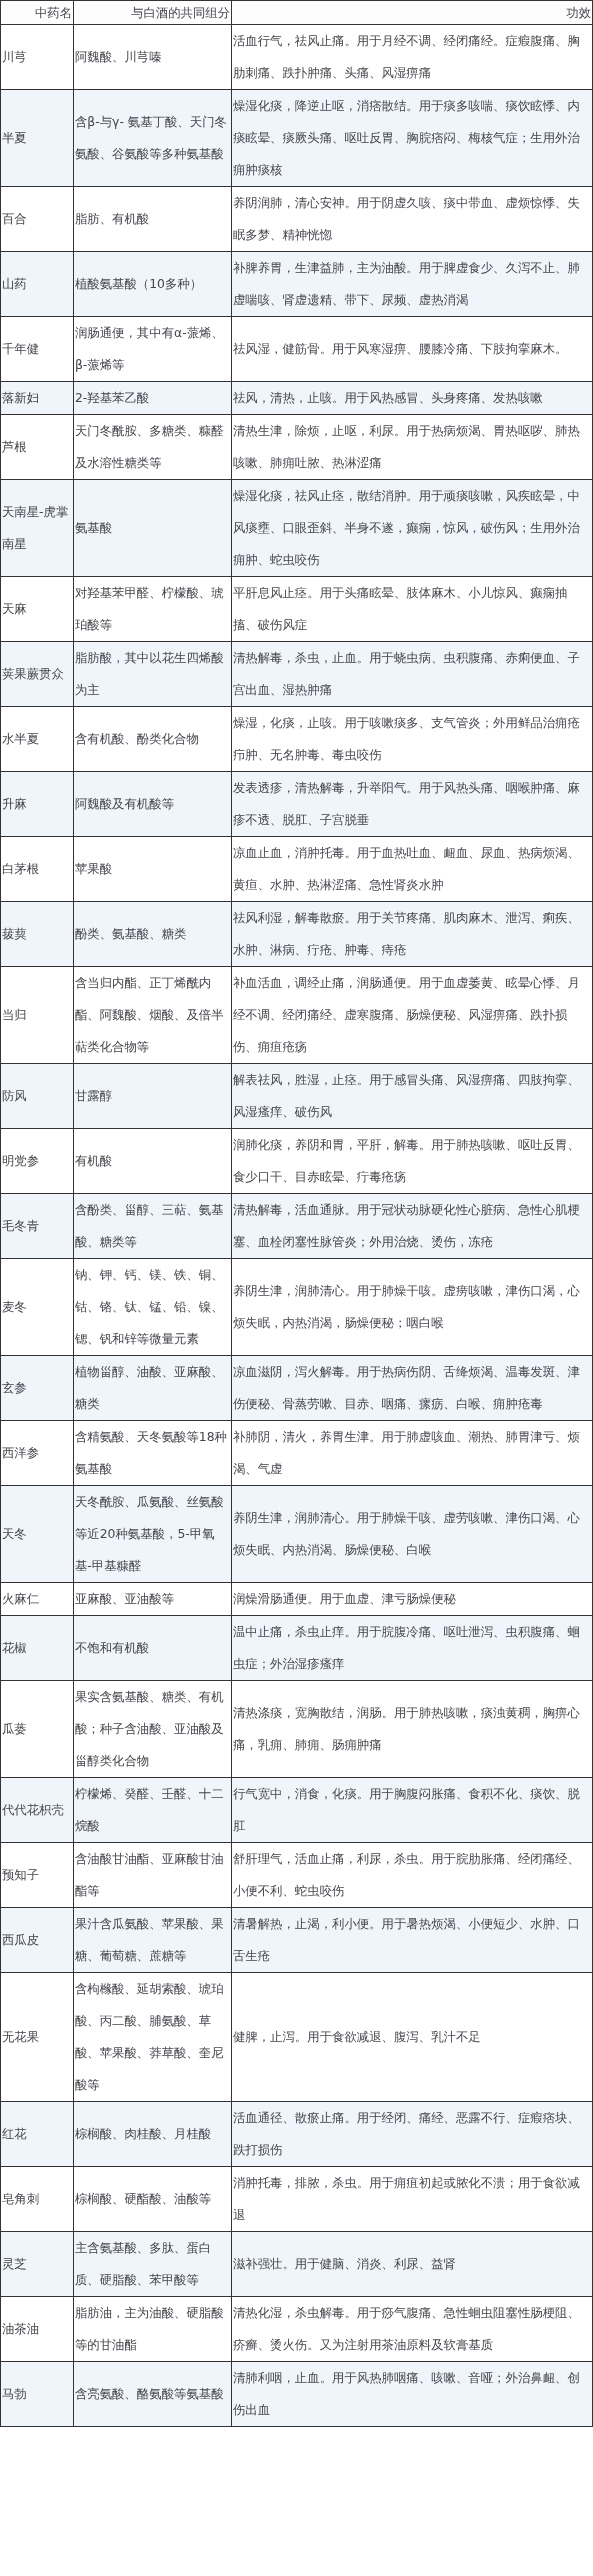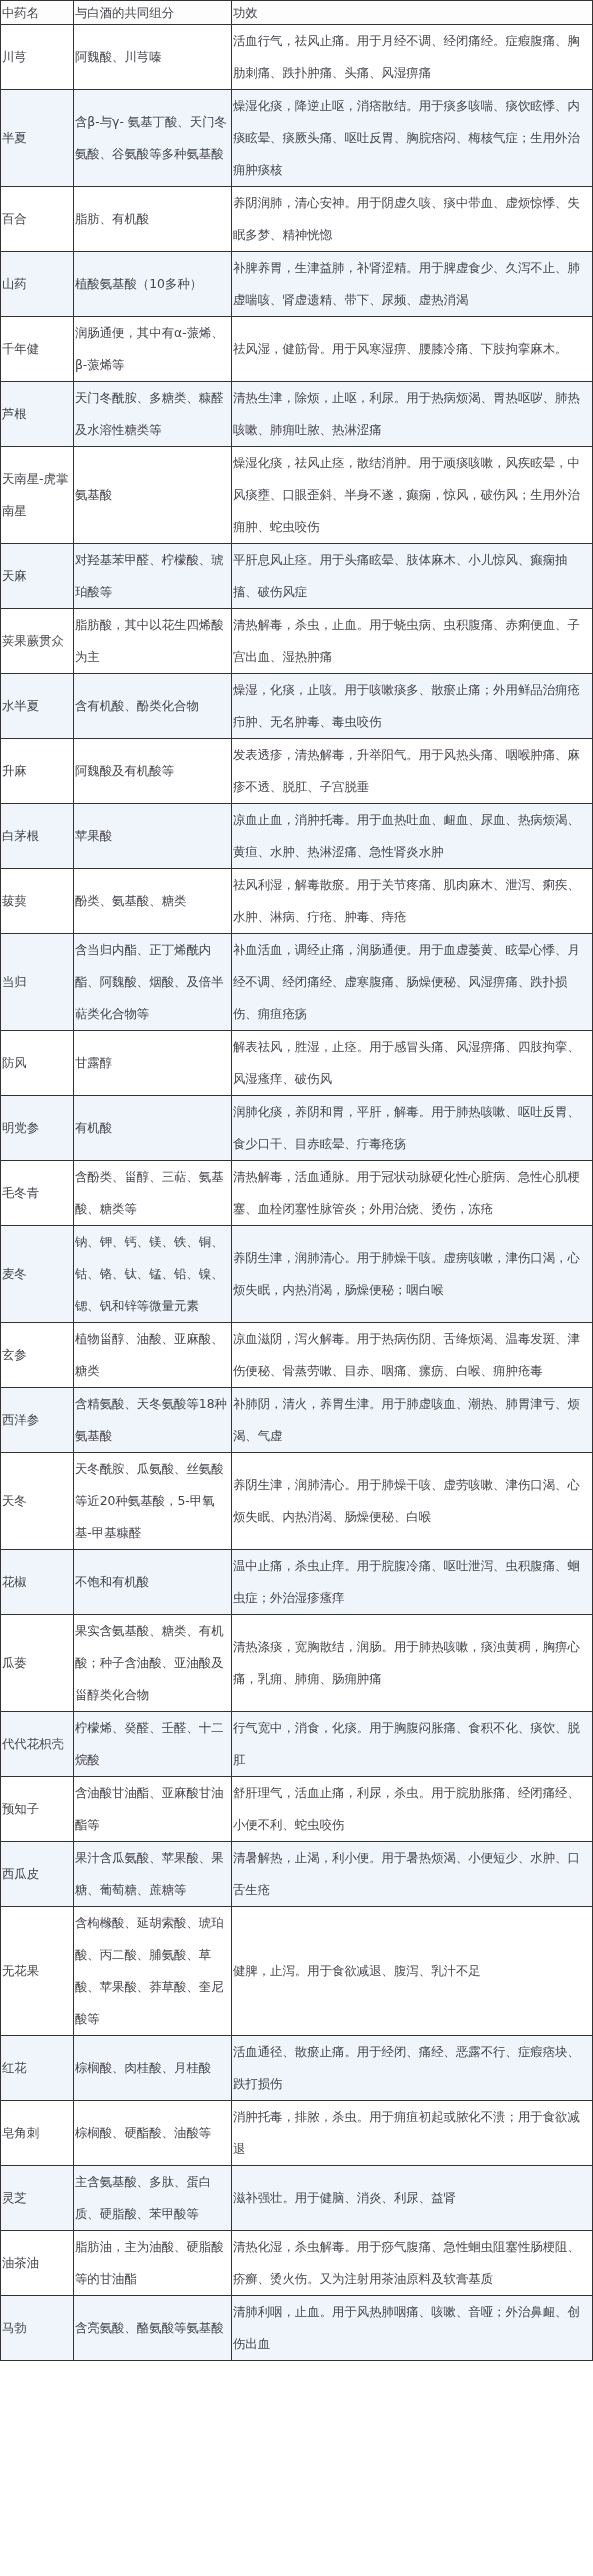--- a/index.html
+++ b/index.html
@@ -14,21 +14,21 @@
     color:#45454d;
     font-size:12.4px;
     line-height:32px;
     padding:0 0.9px;
     vertical-align:middle;
     word-break:break-all;
     font-weight:normal;
     text-align:left;
   }
   thead th{
-    text-align:left;
+    text-align:right;
     height:23px;
     line-height:23px;
     background:#fdfdfd;
   }
   tbody tr:nth-child(even){background:#f0f4fb;}
   tbody tr:nth-child(odd){background:#ffffff;}
 </style>
 </head>
 <body>
 
@@ -58,28 +58,33 @@
           <td>燥湿化痰，降逆止呕，消痞散结。用于痰多咳喘、痰饮眩悸、内痰眩晕、痰厥头痛、呕吐反胃、胸脘痞闷、梅核气症；生用外治痈肿痰核</td>
         </tr>
         <tr>
           <td>百合</td>
           <td>脂肪、有机酸</td>
           <td>养阴润肺，清心安神。用于阴虚久咳、痰中带血、虚烦惊悸、失眠多梦、精神恍惚</td>
         </tr>
         <tr>
           <td>山药</td>
           <td>植酸氨基酸（10多种）</td>
-          <td>补脾养胃，生津益肺，补肾涩精。用于脾虚食少、久泻不止、肺虚喘咳、肾虚遗精、带下、尿频、虚热消渴</td>
+          <td>补脾养胃，生津益肺，主为油酸。用于脾虚食少、久泻不止、肺虚喘咳、肾虚遗精、带下、尿频、虚热消渴</td>
         </tr>
         <tr>
           <td>千年健</td>
           <td>润肠通便，其中有α-蒎烯、β-蒎烯等</td>
           <td>祛风湿，健筋骨。用于风寒湿痹、腰膝冷痛、下肢拘挛麻木。</td>
         </tr>
         <tr>
+          <td>落新妇</td>
+          <td>2-羟基苯乙酸</td>
+          <td>祛风，清热，止咳。用于风热感冒、头身疼痛、发热咳嗽</td>
+        </tr>
+        <tr>
           <td>芦根</td>
           <td>天门冬酰胺、多糖类、糠醛及水溶性糖类等</td>
           <td>清热生津，除烦，止呕，利尿。用于热病烦渴、胃热呕哕、肺热咳嗽、肺痈吐脓、热淋涩痛</td>
         </tr>
         <tr>
           <td>天南星-虎掌南星</td>
           <td>氨基酸</td>
           <td>燥湿化痰，祛风止痉，散结消肿。用于顽痰咳嗽，风疾眩晕，中风痰壅、口眼歪斜、半身不遂，癫痫，惊风，破伤风；生用外治痈肿、蛇虫咬伤</td>
         </tr>
         <tr>
@@ -88,21 +93,21 @@
           <td>平肝息风止痉。用于头痛眩晕、肢体麻木、小儿惊风、癫痫抽搐、破伤风症</td>
         </tr>
         <tr>
           <td>荚果蕨贯众</td>
           <td>脂肪酸，其中以花生四烯酸为主</td>
           <td>清热解毒，杀虫，止血。用于蛲虫病、虫积腹痛、赤痢便血、子宫出血、湿热肿痛</td>
         </tr>
         <tr>
           <td>水半夏</td>
           <td>含有机酸、酚类化合物</td>
-          <td>燥湿，化痰，止咳。用于咳嗽痰多、散瘀止痛；外用鲜品治痈疮疖肿、无名肿毒、毒虫咬伤</td>
+          <td>燥湿，化痰，止咳。用于咳嗽痰多、支气管炎；外用鲜品治痈疮疖肿、无名肿毒、毒虫咬伤</td>
         </tr>
         <tr>
           <td>升麻</td>
           <td>阿魏酸及有机酸等</td>
           <td>发表透疹，清热解毒，升举阳气。用于风热头痛、咽喉肿痛、麻疹不透、脱肛、子宫脱垂</td>
         </tr>
         <tr>
           <td>白茅根</td>
           <td>苹果酸</td>
           <td>凉血止血，消肿托毒。用于血热吐血、衄血、尿血、热病烦渴、黄疸、水肿、热淋涩痛、急性肾炎水肿</td>
@@ -144,20 +149,25 @@
         </tr>
         <tr>
           <td>西洋参</td>
           <td>含精氨酸、天冬氨酸等18种氨基酸</td>
           <td>补肺阴，清火，养胃生津。用于肺虚咳血、潮热、肺胃津亏、烦渴、气虚</td>
         </tr>
         <tr>
           <td>天冬</td>
           <td>天冬酰胺、瓜氨酸、丝氨酸等近20种氨基酸，5-甲氧基-甲基糠醛</td>
           <td>养阴生津，润肺清心。用于肺燥干咳、虚劳咳嗽、津伤口渴、心烦失眠、内热消渴、肠燥便秘、白喉</td>
+        </tr>
+        <tr>
+          <td>火麻仁</td>
+          <td>亚麻酸、亚油酸等</td>
+          <td>润燥滑肠通便。用于血虚、津亏肠燥便秘</td>
         </tr>
         <tr>
           <td>花椒</td>
           <td>不饱和有机酸</td>
           <td>温中止痛，杀虫止痒。用于脘腹冷痛、呕吐泄泻、虫积腹痛、蛔虫症；外治湿疹瘙痒</td>
         </tr>
         <tr>
           <td>瓜蒌</td>
           <td>果实含氨基酸、糖类、有机酸；种子含油酸、亚油酸及甾醇类化合物</td>
           <td>清热涤痰，宽胸散结，润肠。用于肺热咳嗽，痰浊黄稠，胸痹心痛，乳痈、肺痈、肠痈肿痛</td>

